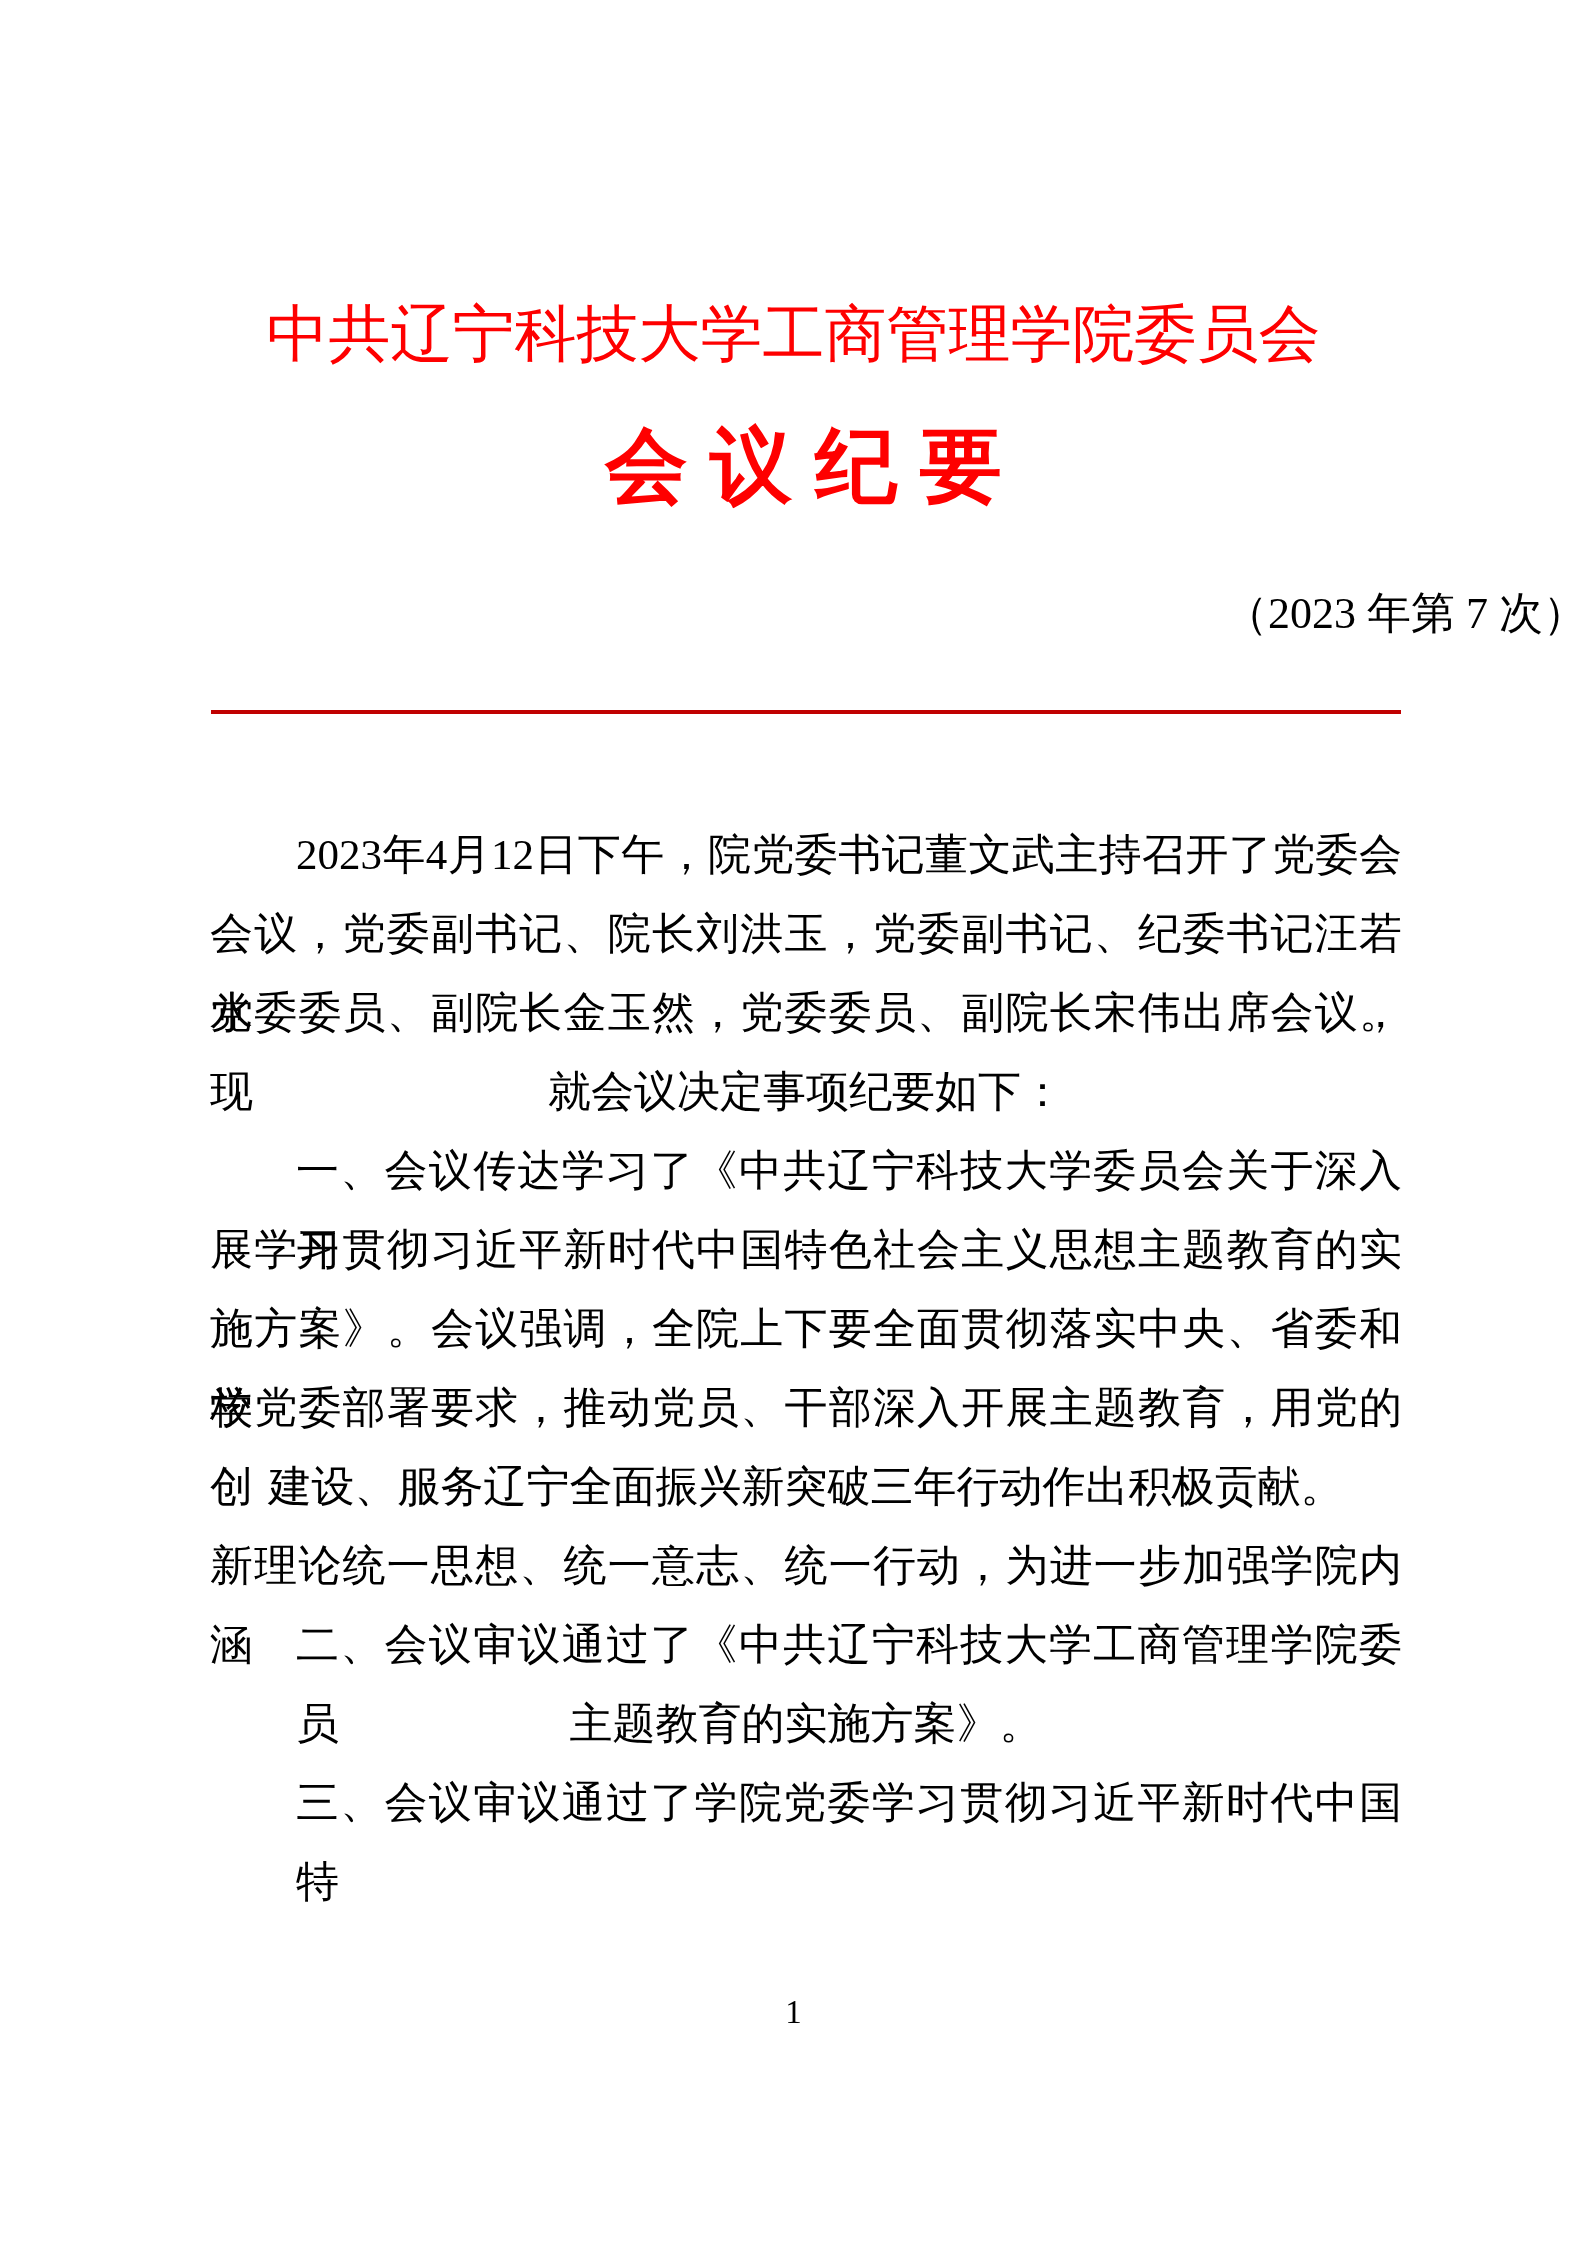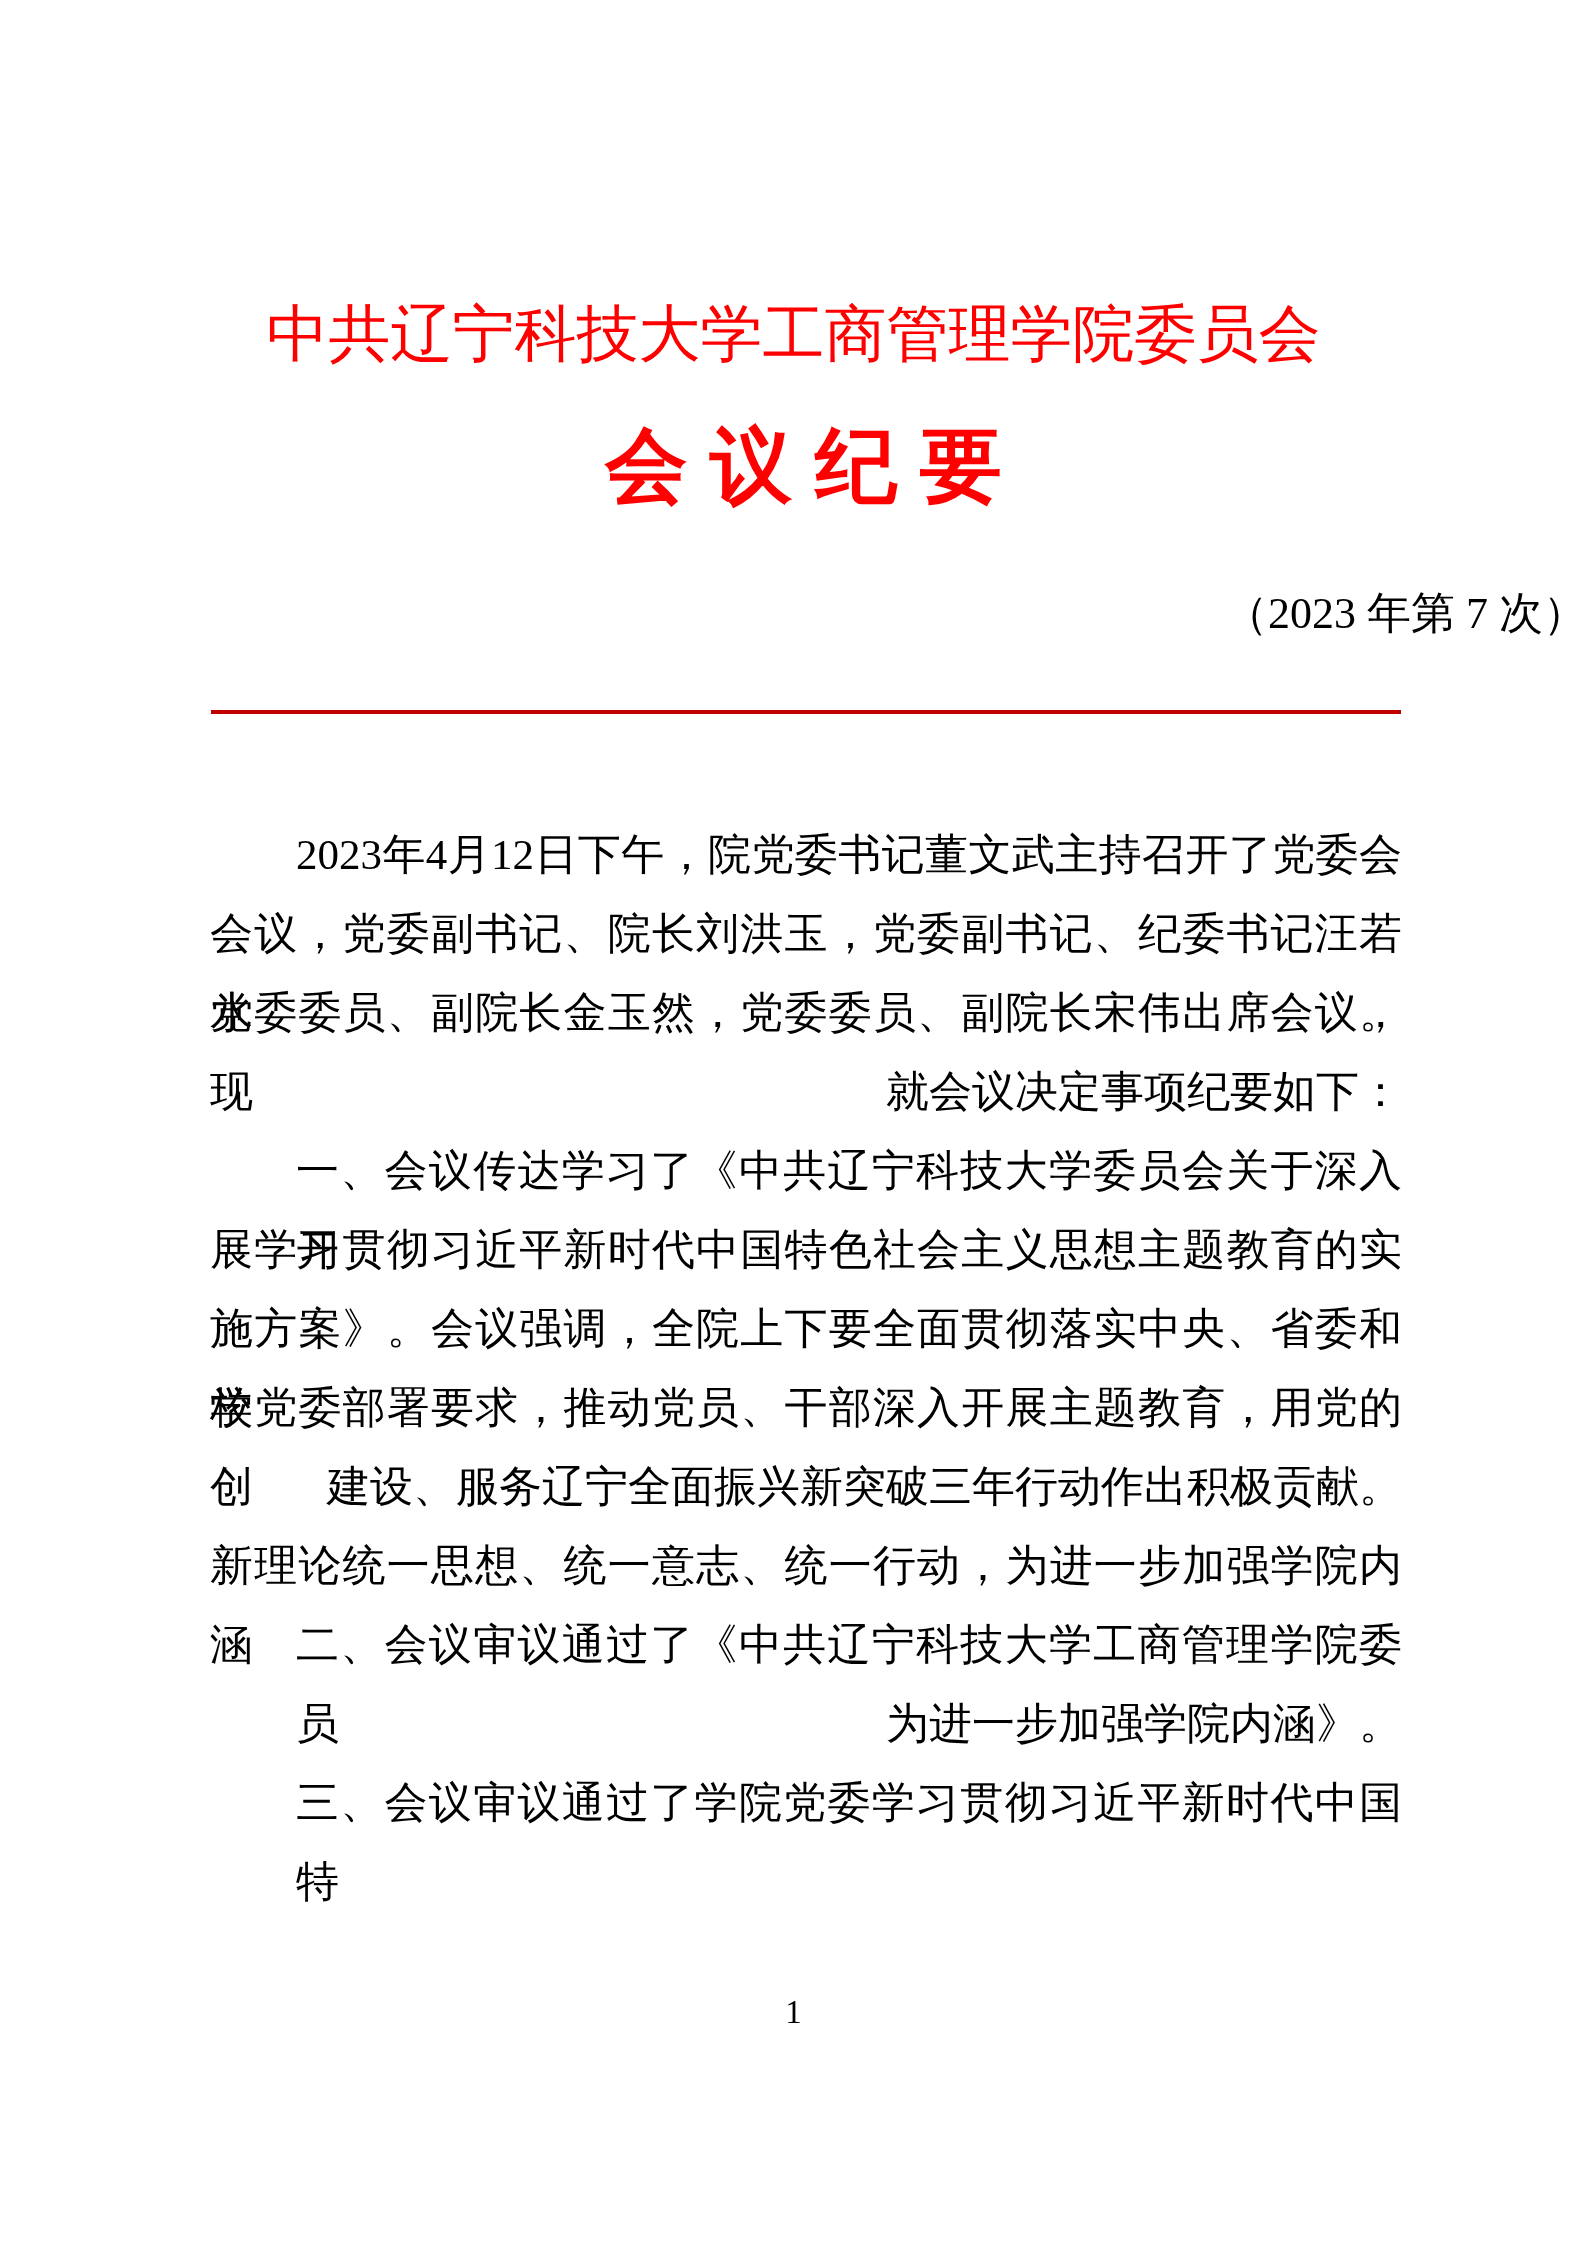--- a/index.html
+++ b/index.html
@@ -69,21 +69,21 @@
     width: 1192px;
     font-family: "Liberation Serif", serif;
     font-size: 43px;
     color: #000000;
   }
   .paragraph { margin: 0; }
   .body-line {
     height: 79px;
     line-height: 79px;
     white-space: nowrap;
-    text-align: right;
+    text-align: center;
   }
   .body-line.justify {
     white-space: normal;
     text-align: justify;
     text-align-last: justify;
   }
   .body-line.indent {
     padding-left: 86px;
   }
   .page-number {
@@ -121,21 +121,21 @@
       <div class="paragraph">
         <div class="body-line indent justify">一、会议传达学习了《中共辽宁科技大学委员会关于深入开</div>
         <div class="body-line justify">展学习贯彻习近平新时代中国特色社会主义思想主题教育的实</div>
         <div class="body-line justify">施方案》。会议强调，全院上下要全面贯彻落实中央、省委和学</div>
         <div class="body-line justify">校党委部署要求，推动党员、干部深入开展主题教育，用党的创</div>
         <div class="body-line">建设、服务辽宁全面振兴新突破三年行动作出积极贡献。</div>
         <div class="body-line justify">新理论统一思想、统一意志、统一行动，为进一步加强学院内涵</div>
       </div>
       <div class="paragraph">
         <div class="body-line indent justify">二、会议审议通过了《中共辽宁科技大学工商管理学院委员</div>
-        <div class="body-line">为进一步加强学院内涵》。</div>
+        <div class="body-line">主题教育的实施方案》。</div>
       </div>
       <div class="paragraph">
         <div class="body-line indent justify">三、会议审议通过了学院党委学习贯彻习近平新时代中国特</div>
       </div>
     </div>
 
   <div class="page-number">1</div>
 
 </div>
 

